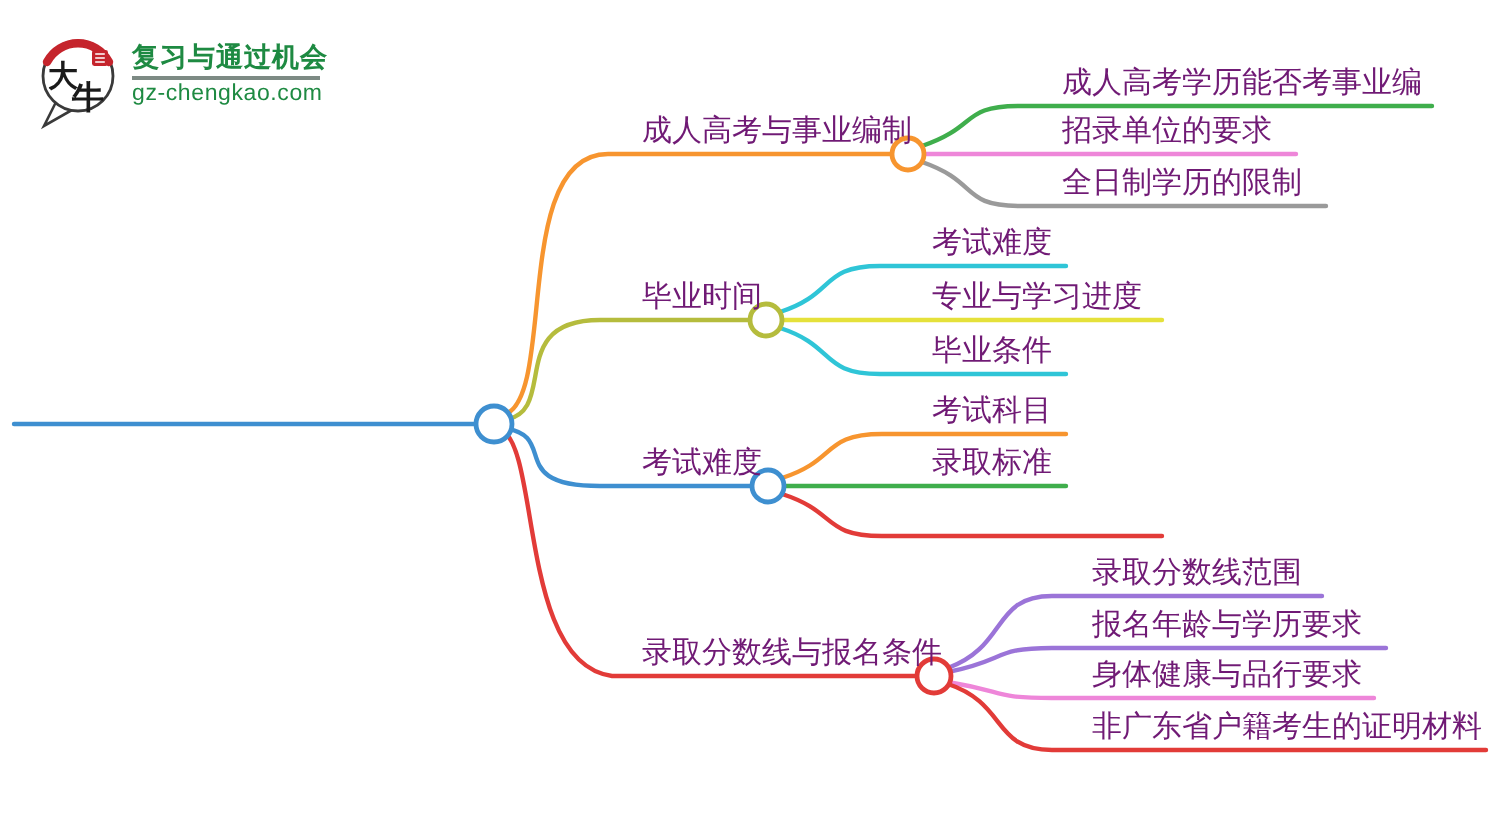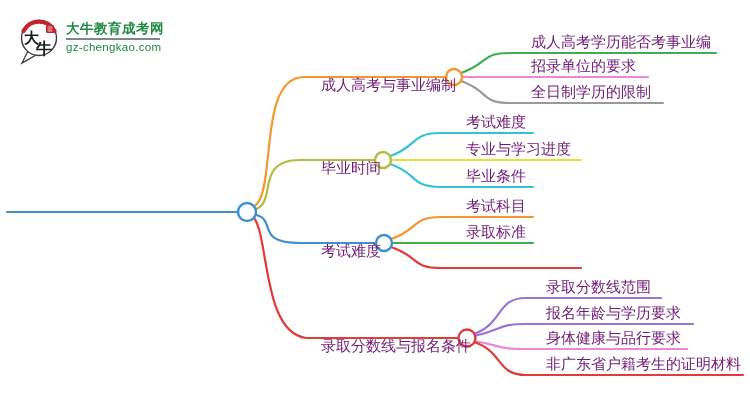--- a/index.html
+++ b/index.html
@@ -1,21 +1,21 @@
 <!DOCTYPE html>
 <html><head>
 <meta charset="utf-8">
 <style>
   html,body{margin:0;padding:0;background:#fff;}
   body{width:750px;height:410px;overflow:hidden;font-family:"Liberation Sans","DejaVu Sans",sans-serif;}
   .stage{position:relative;width:750px;height:410px;background:#fff;}
   svg.map{position:absolute;left:0;top:0;}
   .label{position:absolute;color:#701a75;white-space:nowrap;}
   .label.root{font-size:17px;line-height:22px;}
-  .label.branch{font-size:15px;line-height:19px;margin-top:19px;}
+  .label.branch{font-size:15px;line-height:19px;}
   .label.sub{font-size:15px;line-height:19px;}
   
   .logo{position:absolute;left:18px;top:17px;display:flex;align-items:flex-start;}
   .logo-text{margin-left:6px;padding-top:4px;}
   .site-name{color:#1e8a42;font-weight:bold;font-size:13.5px;line-height:15px;letter-spacing:0.5px;}
   .site-divider{height:2px;background:#7d8a84;width:94px;margin:2px 0 1px 0;}
   .site-url{color:#1e8a42;font-weight:normal;font-size:11.5px;line-height:13px;letter-spacing:0.3px;}
 </style>
 </head>
 <body>
@@ -60,21 +60,21 @@
     <svg width="42" height="48" viewBox="0 0 42 48">
       <path d="M10,34 L4,46 L18,38 Z" fill="#fff" stroke="#3a3a3a" stroke-width="1.3"></path>
       <circle cx="21" cy="21" r="17.5" fill="#fff" stroke="#3a3a3a" stroke-width="1.4"></circle>
       <path d="M5.5,14 A17.5,17.5 0 0 1 36.5,14" fill="none" stroke="#c5242c" stroke-width="4.2" stroke-linecap="round"></path>
       <text x="6" y="26" font-size="15" font-weight="bold" fill="#1a1a1a">大</text>
       <text x="18" y="37" font-size="16" font-weight="bold" fill="#1a1a1a">牛</text>
       <rect x="28" y="8" width="8" height="8" rx="1.2" fill="#c5242c"></rect>
       <path d="M29.6,10 h4.8 M29.6,12 h4.8 M29.6,14 h4.8" stroke="#fff" stroke-width="0.7"></path>
     </svg>
     <div class="logo-text">
-      <div class="site-name">大牛教育成考网</div>
+      <div class="site-name">复习与通过机会</div>
       <div class="site-divider"></div>
       <div class="site-url">gz-chengkao.com</div>
     </div>
   </div>
 
 
   <div class="label branch" style="left:321px;top:56px">成人高考与事业编制</div>
   <div class="label sub" style="left:531px;top:32px">成人高考学历能否考事业编</div>
   <div class="label sub" style="left:531px;top:56px">招录单位的要求</div>
   <div class="label sub" style="left:531px;top:82px">全日制学历的限制</div>

